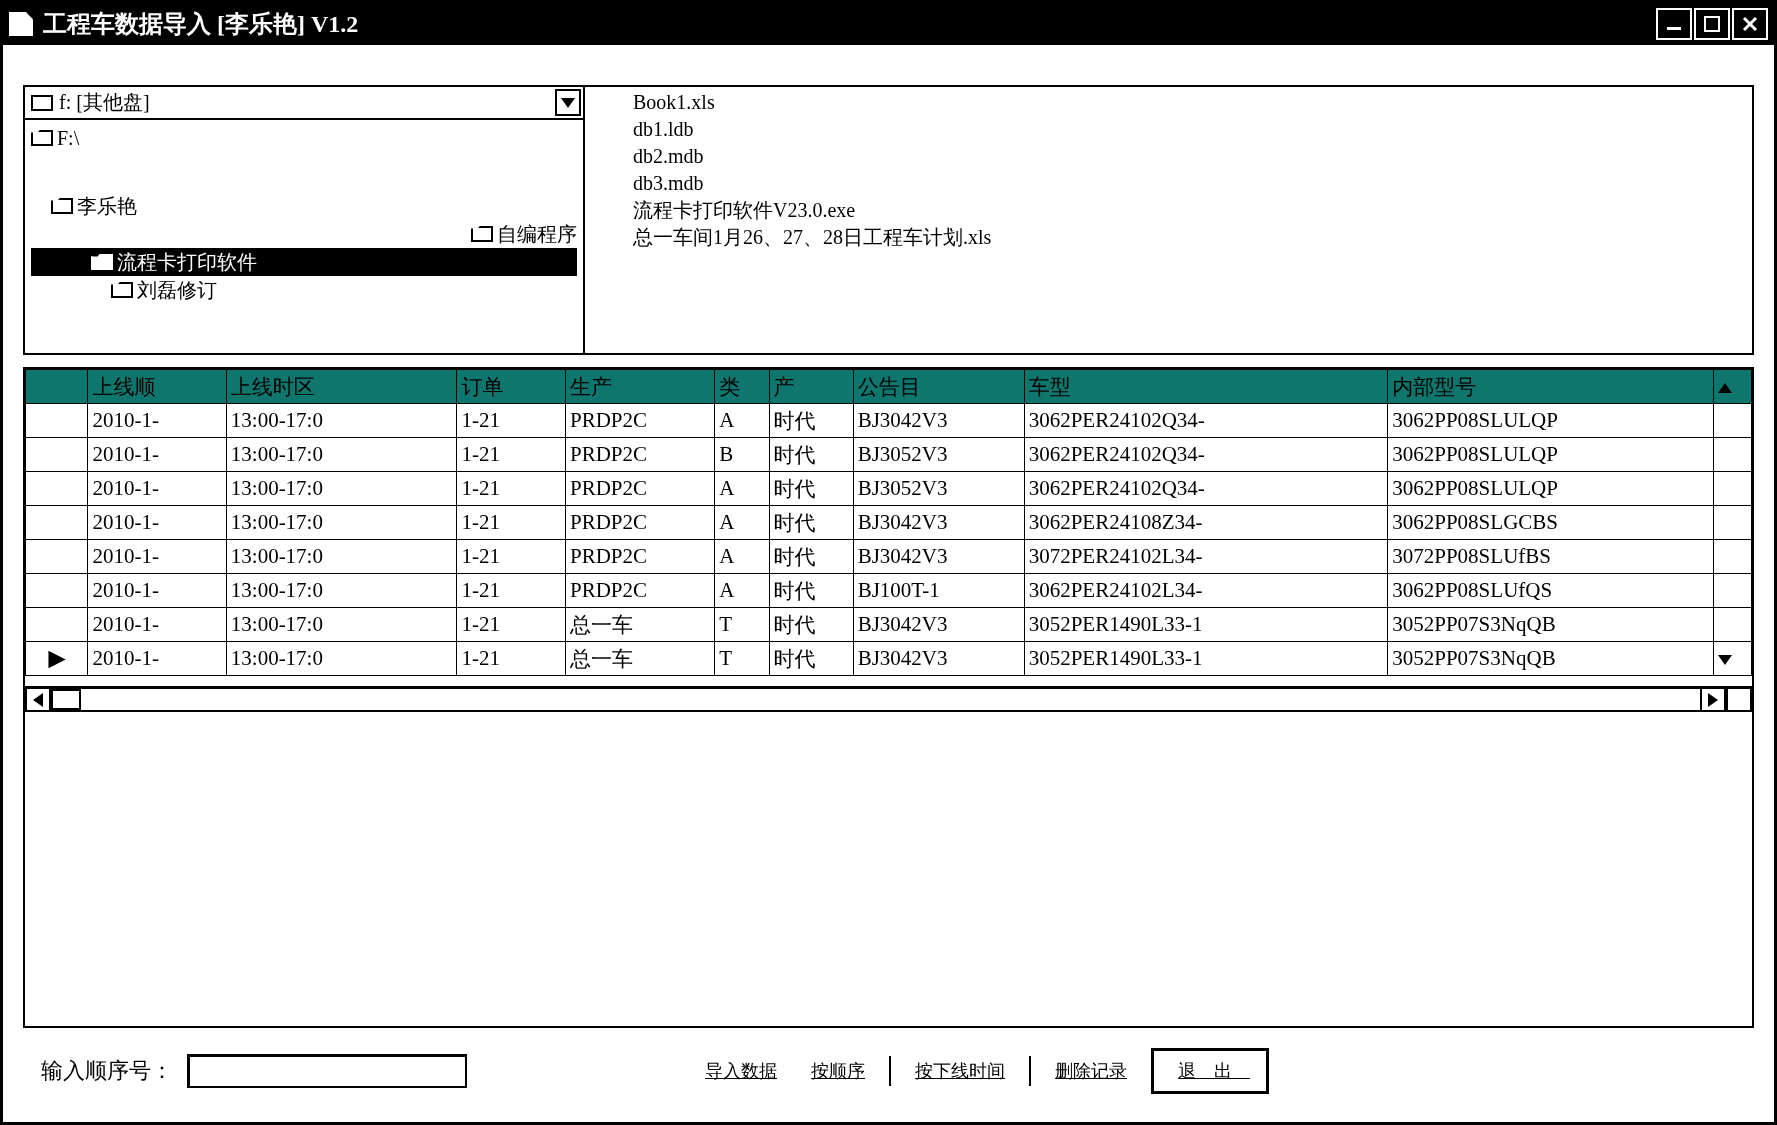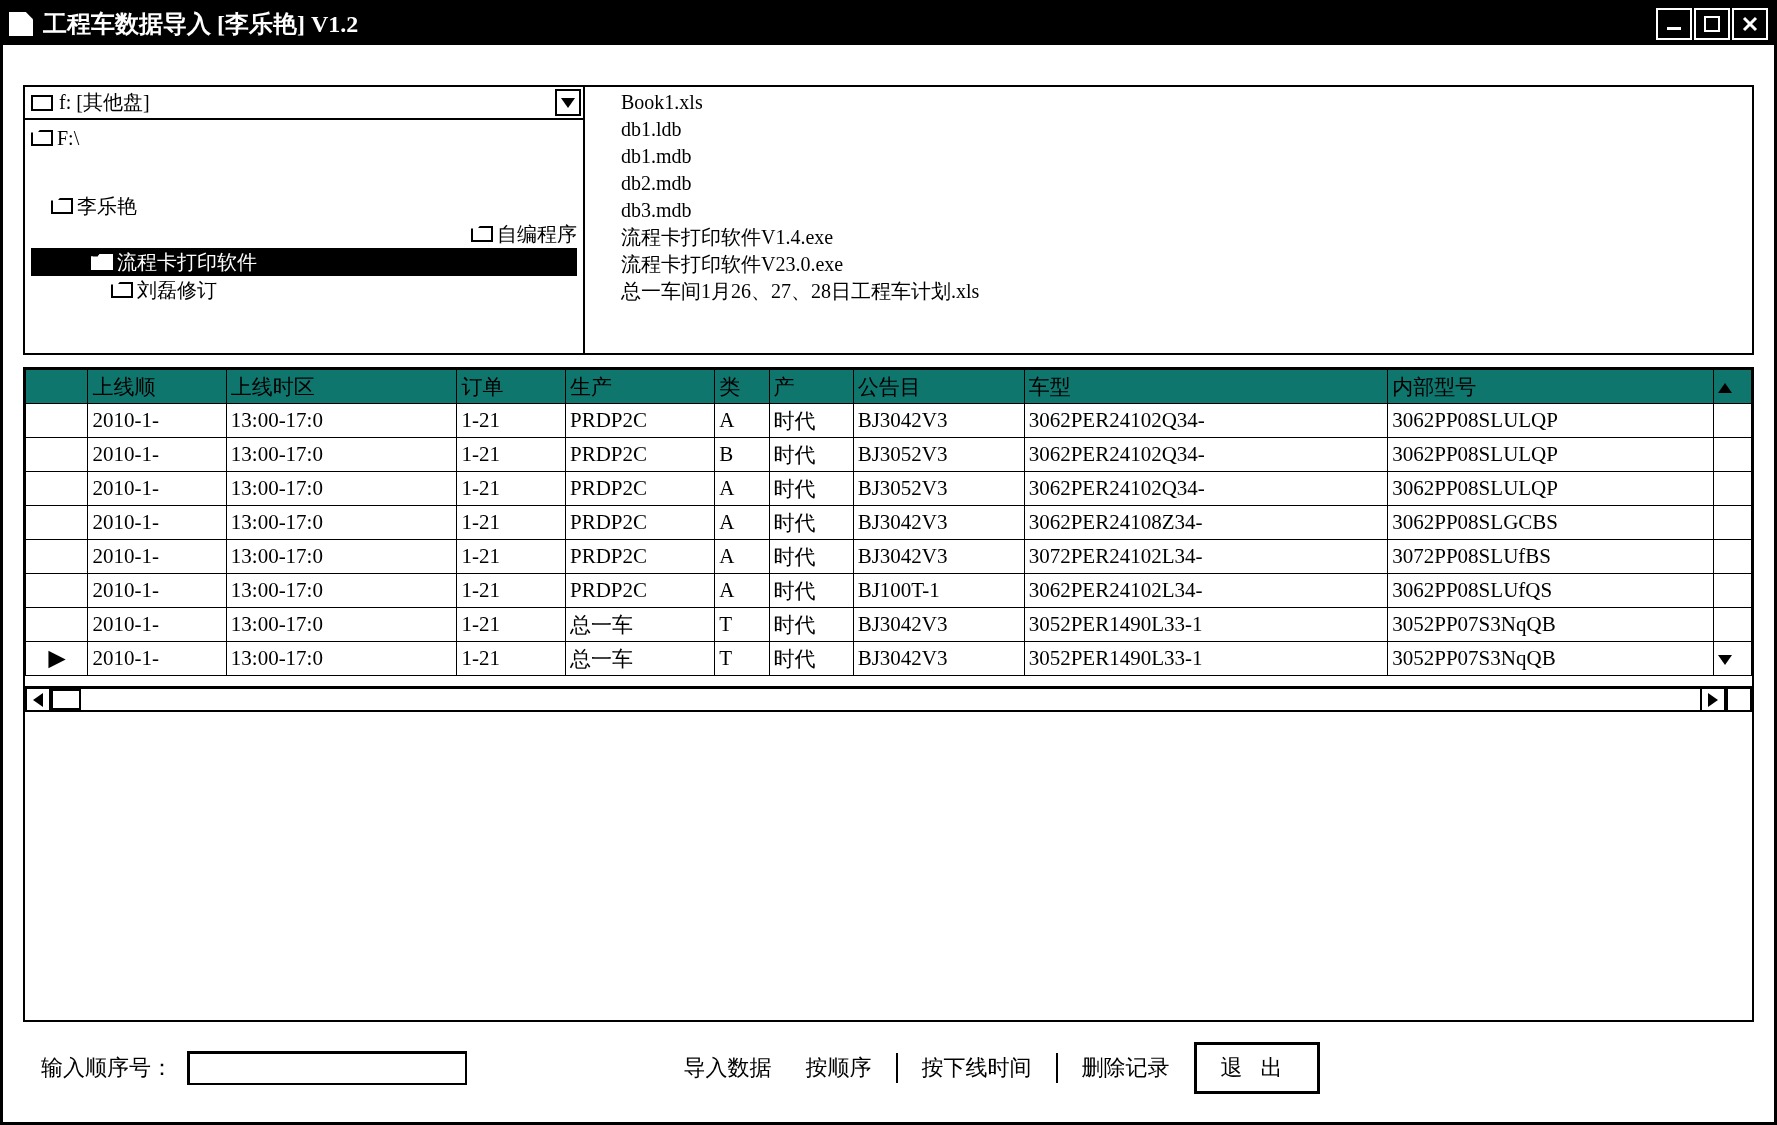--- a/index.html
+++ b/index.html
@@ -51,21 +51,21 @@
     .winbtn svg { width: 20px; height: 20px; }
     .client {
       flex: 1;
       padding: 40px 20px 20px 20px;
       display: flex;
       flex-direction: column;
       gap: 12px;
     }
     .top-row {
       display: flex;
-      gap: 4px;
+      gap: 16px;
       border: 2px solid #000;
       height: 270px;
     }
     .left-panel {
       width: 560px;
       border-right: 2px solid #000;
       display: flex;
       flex-direction: column;
     }
     .drive-select {
@@ -188,21 +188,22 @@
       border: 2px solid #000;
       border-top-width: 3px;
       border-left-width: 3px;
       background: #fff;
     }
     .btn {
       padding: 2px 10px;
       border: none;
       background: transparent;
       font-family: inherit;
-      font-size: 22px;
+      font-size: 18px;
+      text-decoration: underline;
     }
     .btn.boxed {
       border: 3px solid #000;
       padding: 8px 16px;
       letter-spacing: 18px;
       text-indent: 8px;
     }
     .sep { width: 2px; height: 30px; background: #000; }
   </style>
 </head>
@@ -264,24 +265,22 @@
           </div>
           <div class="tree-item l4">
             <span class="folder-icon"></span>
             <span>刘磊修订</span>
           </div>
         </div>
       </div>
       <div class="file-list">
         <div>Book1.xls</div>
         <div>db1.ldb</div>
-        <div>db1.mdb</div>
         <div>db2.mdb</div>
         <div>db3.mdb</div>
-        <div>流程卡打印软件V1.4.exe</div>
         <div>流程卡打印软件V23.0.exe</div>
         <div>总一车间1月26、27、28日工程车计划.xls</div>
       </div>
     </div>
 
     <div class="grid-wrap">
       <table>
         <colgroup>
           <col class="sel">
             <col class="c1">

